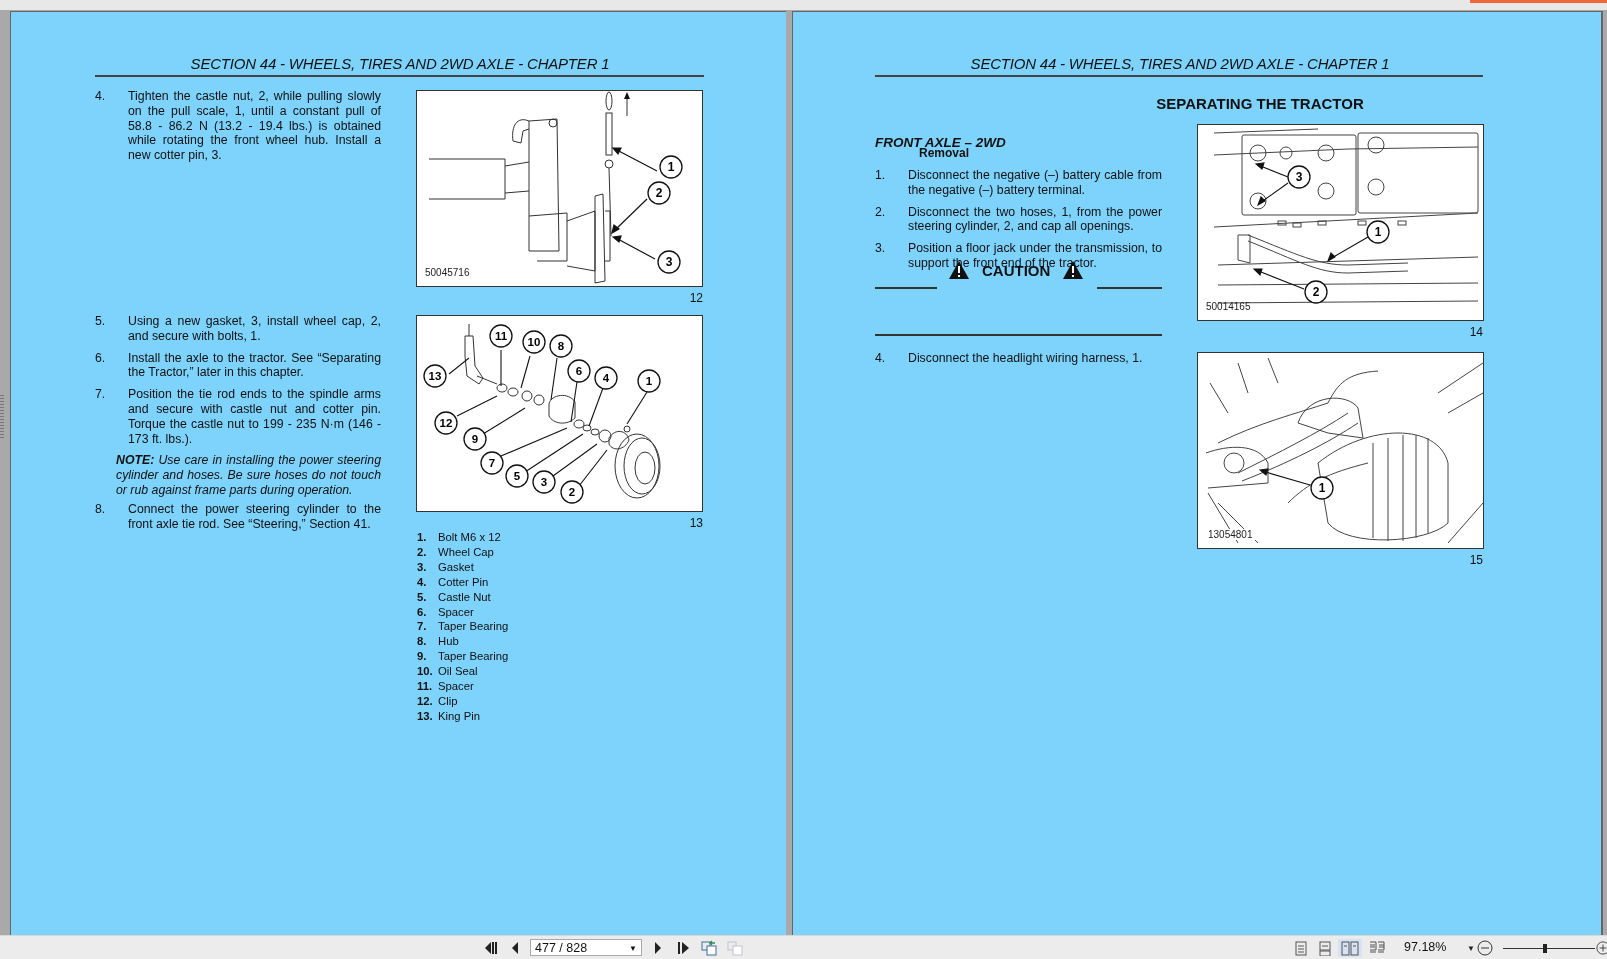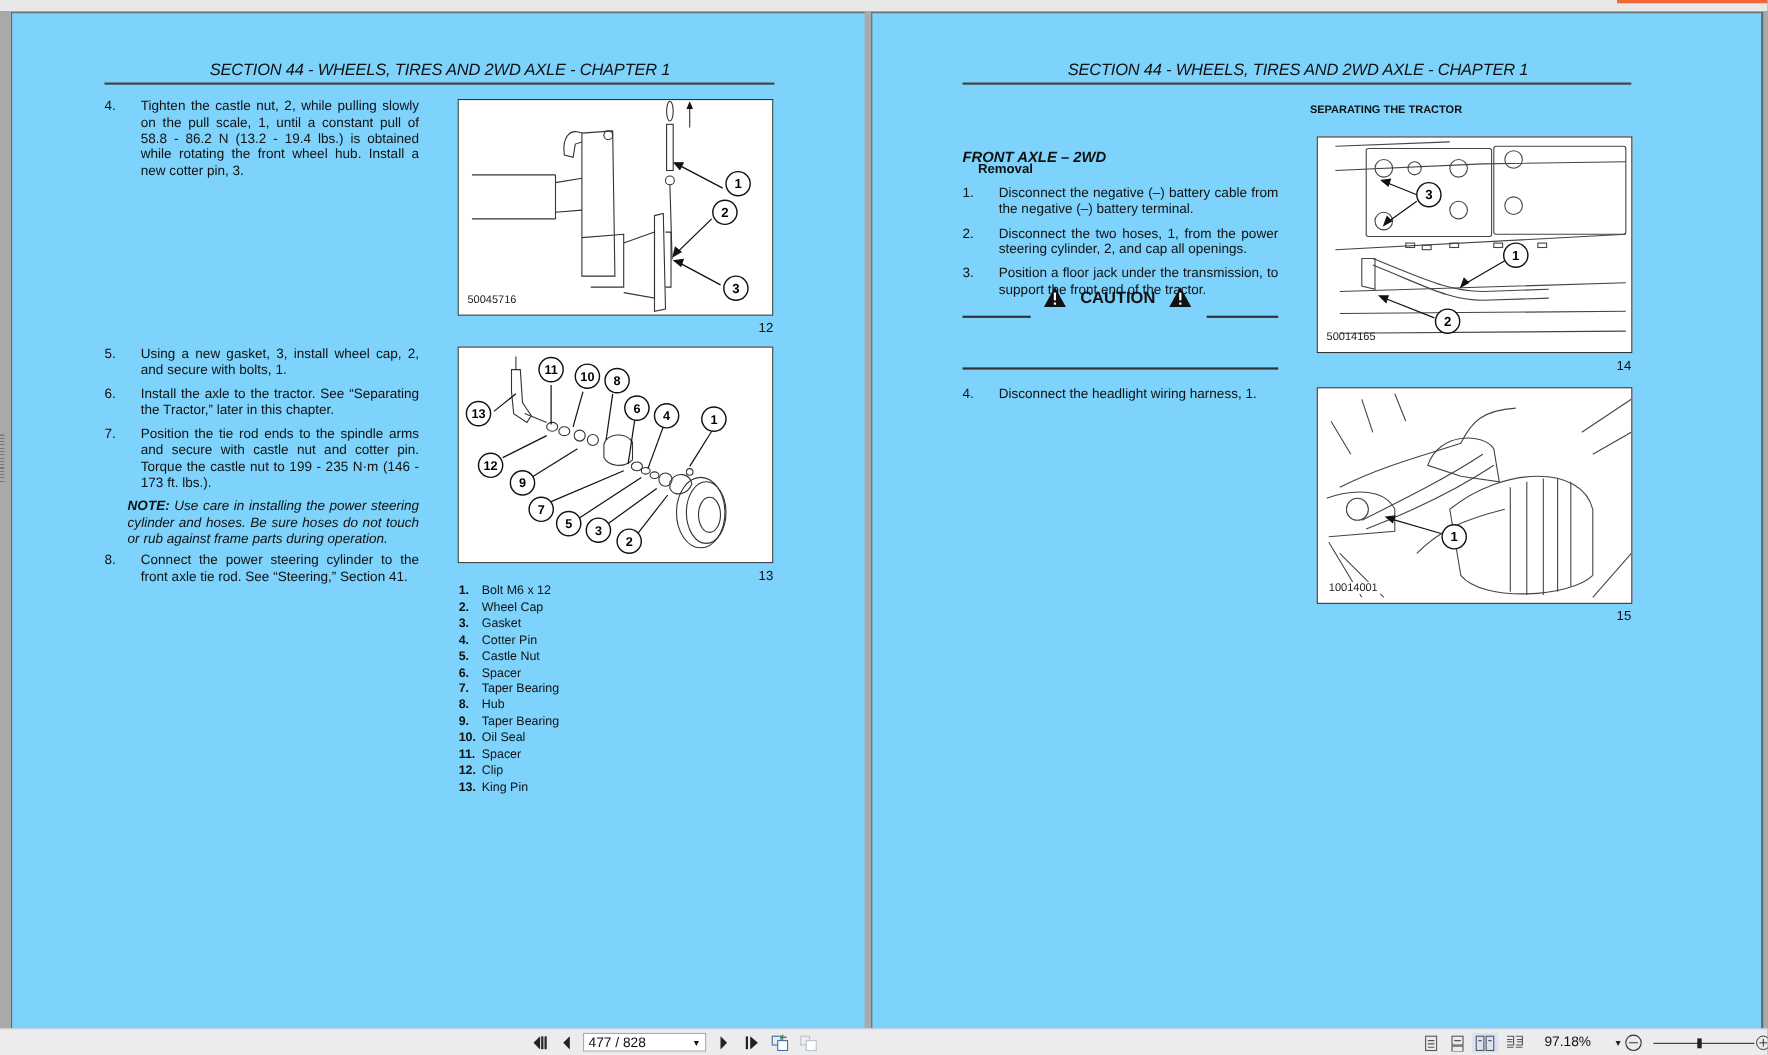--- a/index.html
+++ b/index.html
@@ -32,21 +32,21 @@
   .note b { font-style:italic; font-weight:bold; }
 
   .fig { position:absolute; border:1.5px solid #333; background:#fff; overflow:hidden; }
   .fig .figid { position:absolute; left:8px; bottom:8px; font-size:10px; color:#222; }
   .fignum { position:absolute; font-size:12px; text-align:right; }
 
   .legend { position:absolute; font-size:11.3px; line-height:14.9px; }
   .legend .row { display:flex; }
   .legend .n { width:21px; font-weight:bold; }
 
-  .h-center { position:absolute; font-weight:bold; font-size:10px; text-align:center; }
+  .h-center { position:absolute; font-weight:bold; font-size:15px; text-align:center; }
   .h1 { position:absolute; font-weight:bold; font-size:13.5px; }
   .h2 { position:absolute; font-weight:bold; font-size:12px; }
 
   .caution-line { position:absolute; height:1.5px; background:#333; }
   .caution-title { position:absolute; font-weight:bold; font-size:15px; display:flex; align-items:center; gap:12px; }
   .caution-text { position:absolute; font-weight:bold; font-size:12.2px; line-height:15px; text-align:justify; }
 
   .leftmarks { position:absolute; left:0; top:395px; width:4px; height:45px;
     background:repeating-linear-gradient(to bottom,#777 0 1px,transparent 1px 3px); }
 
@@ -263,21 +263,21 @@
       </div>
   </div>
 </div>
 
 <div class="page right">
   <div class="sec-title" style="left:82px; top:43px; width:610px;">SECTION 44 - WHEELS, TIRES AND 2WD AXLE - CHAPTER 1</div>
   <div class="sec-rule" style="left:82px; top:63px; width:608px;"></div>
 
   <div class="h-center" style="left:82px; top:83px; width:610px; padding-left:160px; box-sizing:border-box;">SEPARATING THE TRACTOR</div>
   <div class="h1" style="left:82px; top:123px;font-style:italic;">FRONT AXLE – 2WD</div>
-  <div class="h2" style="left:64px; top:134px;padding-left:32px;">Removal</div>
+  <div class="h2" style="left:94px; top:134px;padding-left:32px;">Removal</div>
 
   <div class="steps" style="left:82px; top:156px; width:287px;">
     <div class="step">
       <span class="num">1.</span>
       <span class="txt">Disconnect the negative (–) battery cable from the negative (–) battery terminal.</span>
     </div>
     <div class="step">
       <span class="num">2.</span>
       <span class="txt">Disconnect the two hoses, 1, from the power steering cylinder, 2, and cap all openings.</span>
     </div>
@@ -380,21 +380,21 @@
       </g>
       <g stroke="#111" stroke-width="1.1" fill="#111">
         <line x1="112" y1="132" x2="64" y2="118"></line>
           <polygon points="62,117 70,116 68,122"></polygon>
       </g>
       <g font-family="Liberation Sans, sans-serif" font-weight="bold" font-size="12" text-anchor="middle">
         <circle cx="124" cy="135" r="11" fill="#fff" stroke="#111" stroke-width="1.3"></circle>
           <text x="124" y="139">1</text>
       </g>
     </svg>
-    <div class="figid" style="background:#fff; padding:0 2px;">10014001</div>
+    <div class="figid" style="background:#fff; padding:0 2px;">13054801</div>
   </div>
   <div class="fignum" style="left:658px; top:541px; width:32px;">15</div>
 </div>
 
 <div class="toolbar">
   <div class="tb" style="left:483px; width:16px;">
     <svg width="14" height="12" viewBox="0 0 14 12">
         <polygon points="7,0 7,12 1,6" fill="#222"></polygon>
         <rect x="8" y="0" width="2" height="12" fill="#222"></rect>
         <rect x="11" y="0" width="2" height="12" fill="#222"></rect>

